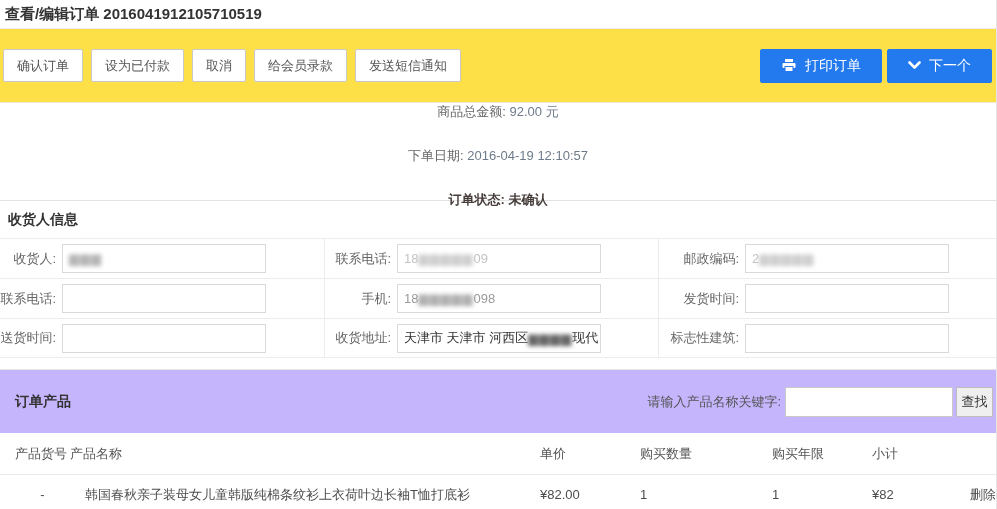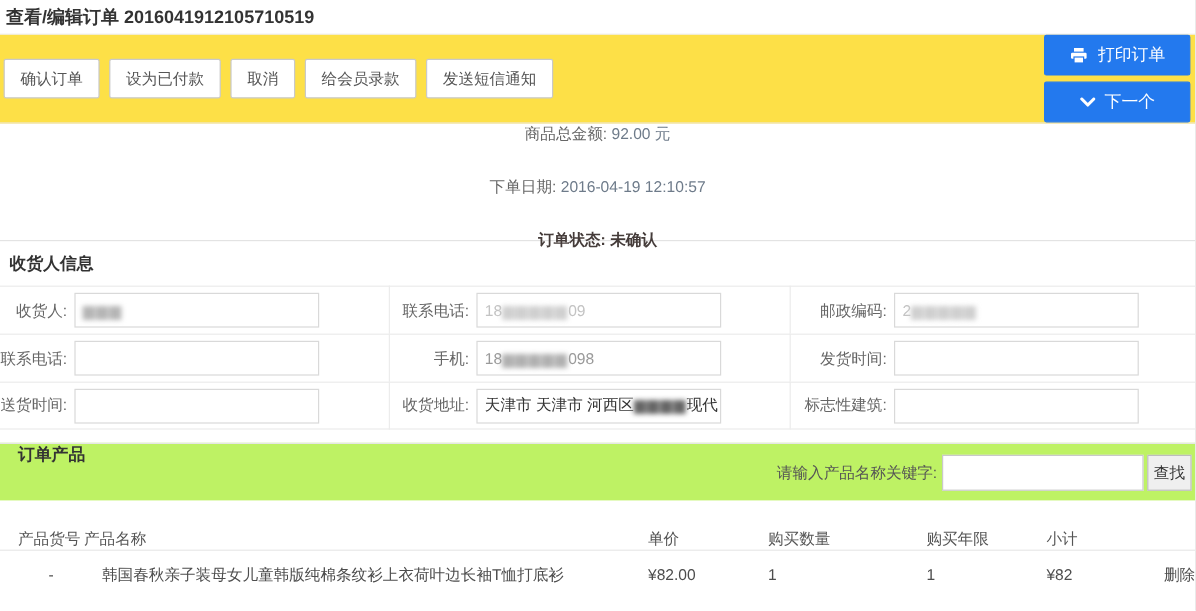--- a/index.html
+++ b/index.html
@@ -8,21 +8,21 @@
   .page { position:relative; width:997px; height:509px; overflow:hidden; background:#fff; border-right:1px solid #e5e5e5; }
 
   
   .titlebar { height:29px; display:flex; align-items:center; padding-left:5px; background:#fff; border-bottom:1px solid #ededed; }
   .titlebar h1 { font-size:15px; font-weight:bold; color:#333; }
 
   
   .toolbar { height:74px; background:#fde047; border-bottom:1px solid #eee8d4; display:flex; align-items:center; padding:0 3px; }
   .btn { display:inline-flex; align-items:center; justify-content:center; height:33px; padding:0 13px; background:#fff; border:1px solid #c9c9c9; border-radius:2px; color:#555; font-size:13px; cursor:pointer; margin-right:8px; }
   .btn-blue { display:inline-flex; align-items:center; justify-content:center; height:34px; padding:0 20px; background:#2379ee; border:1px solid #2379ee; border-radius:2px; color:#fff; font-size:14px; cursor:pointer; }
-  .toolbar .right { margin-left:auto; display:flex; gap:5px; padding-right:1px;flex-direction:column; }
+  .toolbar .right { margin-left:auto; display:flex; gap:5px; padding-right:1px; }
   .btn-blue .ico { display:inline-flex; margin-right:8px; }
 
   
   .summary { height:97px; display:flex; align-items:center; padding:0 8px; gap:26px;flex-direction:column; }
   .summary .lab { color:#666; }
   .summary .val { color:#6e7b8a; }
   .summary .status { font-weight:bold; color:#453c3a; }
 
   
   .section-recipient { border-top:1px solid #e3e3e3; }
@@ -37,29 +37,29 @@
   .c3 .lbl { width:86px; }
   .input { width:204px; height:29px; background:#fff; border:1px solid #d9d9d9; display:flex; align-items:center; padding:0 6px; overflow:hidden; white-space:nowrap; color:#333; }
   .masked { filter:blur(2px); color:#b5b5b5; letter-spacing:1px; }
   .val-light { color:#c3c3c3; }
   .val-light .masked { color:#cfcfcf; }
   .val-mid { color:#9a9a9a; }
   .val-mid .masked { color:#b0b0b0; }
   .input .masked-dark { filter:blur(2px); color:#666; letter-spacing:1px; }
 
   
-  .products-band { margin-top:11px; height:48px; background:#bef264; border-top:1px solid #e6e6e6; display:flex; padding:0 3px 0 15px; }
+  .products-band { margin-top:11px; height:64px; background:#c4b5fd; border-top:1px solid #e6e6e6; display:flex; align-items:center; padding:0 3px 0 15px; }
   .products-band .ptitle { font-size:14px; font-weight:bold; color:#333; }
   .products-band .search { margin-left:auto; display:flex; align-items:center; }
   .products-band .slabel { color:#555; margin-right:4px; }
   .search-input { width:168px; height:30px; border:1px solid #c9c9c9; background:#fff; padding:0 6px; font-size:13px; outline:none; }
   .search-btn { height:30px; width:37px; margin-left:3px; background:#efefef; border:1px solid #bdbdbd; color:#333; font-size:13px; cursor:pointer; }
 
   
-  .thead { height:42px; display:flex; align-items:flex-end; border-bottom:1px solid #e8e8e8; color:#555; }
+  .thead { height:42px; display:flex; align-items:center; border-bottom:1px solid #e8e8e8; color:#555; }
   .trow { height:39px; display:flex; align-items:center; color:#4d4d4d; }
   .col-sku { width:70px; padding-left:15px; }
   .col-name { width:470px; }
   .col-price { width:100px; }
   .col-qty { width:100px; }
   .col-years { width:100px;margin-left:32px; }
   .col-sub { width:98px; }
   .col-act { flex:1; }
   .trow .col-sku { padding-left:0; width:85px; text-align:center; }
   .del-link { cursor:pointer; color:#4d4d4d; }

